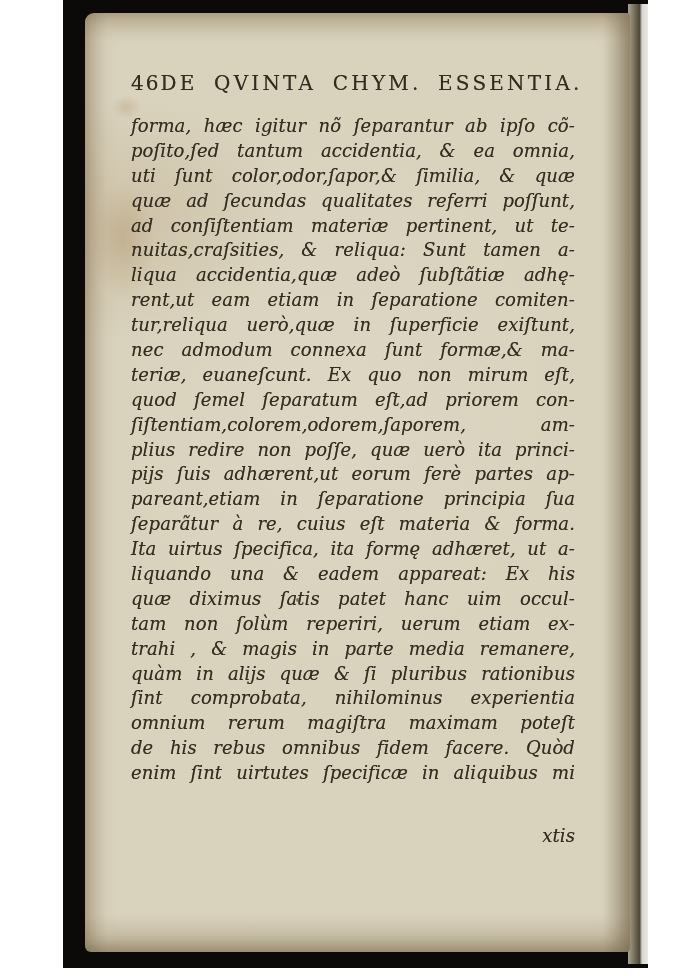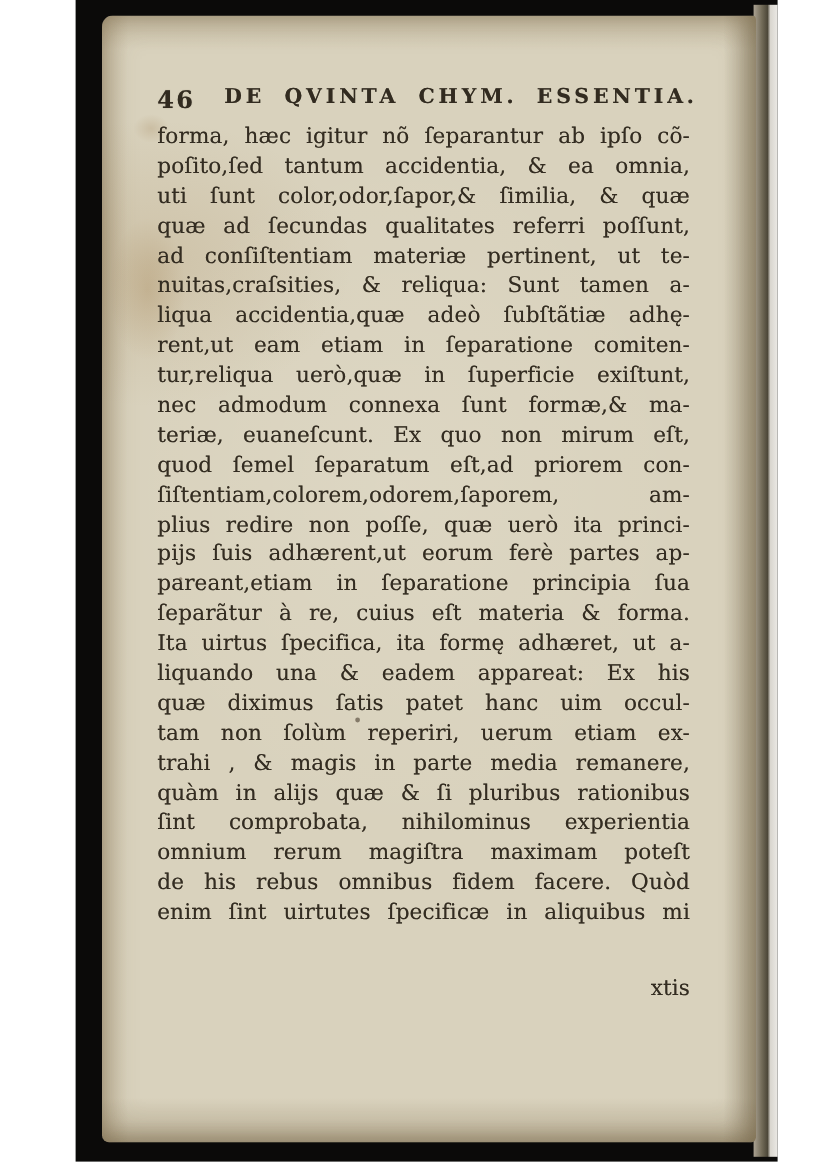--- a/index.html
+++ b/index.html
@@ -55,41 +55,40 @@
     left: 211px; top: 585px; width: 4px; height: 4px;
     background: rgba(62,50,34,0.55);
   }
   .speck-2 {
     left: 64px; top: 468px; width: 3px; height: 3px;
     background: rgba(70,56,38,0.45);
   }
   .header {
     position: absolute;
     left: 46px; top: 58px; width: 446px; height: 24px;
-    display: flex; align-items: flex-start;
+    display: flex; align-items: flex-end;
     color: #322b20;
-    font-weight: bold;
   }
   .pagenum {
     font-size: 20px;
     letter-spacing: 2px;
     text-shadow: 0 0 0.6px rgba(50,43,32,0.65);
   }
   .runtitle {
-    margin-left: 24px;
-    font-size: 17px;
+    font-size: 20px;
     letter-spacing: 3.2px;
     word-spacing: 7px;
     text-shadow: 0 0 0.5px rgba(50,43,32,0.6);
     white-space: nowrap;
   }
   .body-text {
     position: absolute;
-    left: 46px; top: 89px; width: 444px;
+    left: 46px; top: 101px; width: 444px;
     color: #332c21;
+    font-style: italic;
   }
   .line {
     font-size: 18px;
     line-height: 24.9px;
     height: 24.9px;
     letter-spacing: 0.1px;
     text-align: justify;
     text-align-last: justify;
     white-space: normal;
     text-shadow: 0 0 0.5px rgba(51,44,33,0.55);

